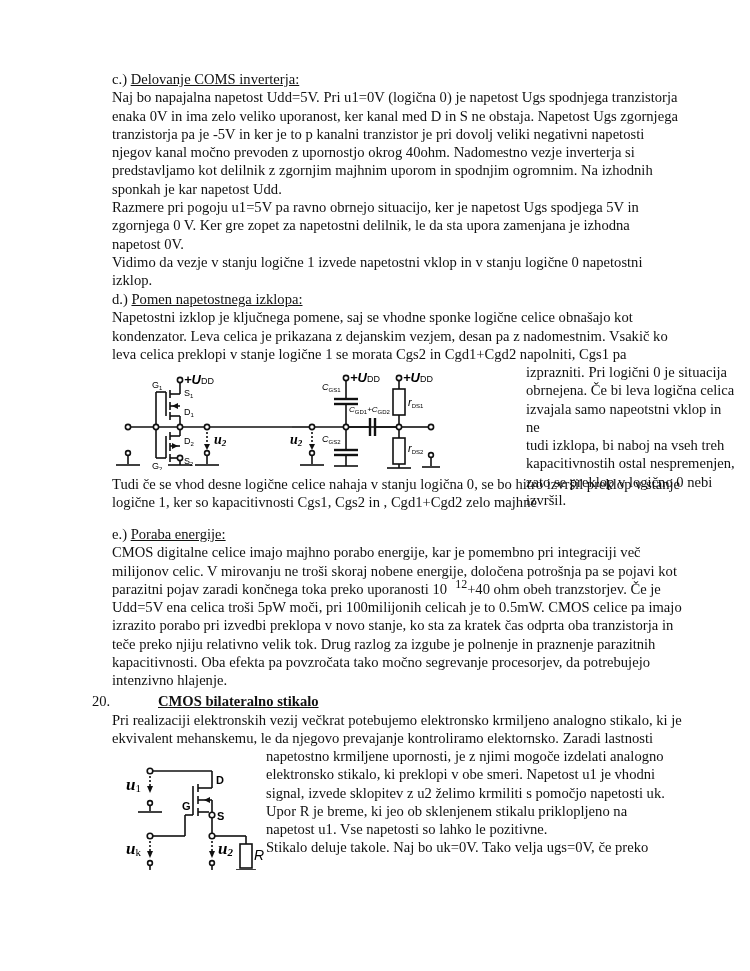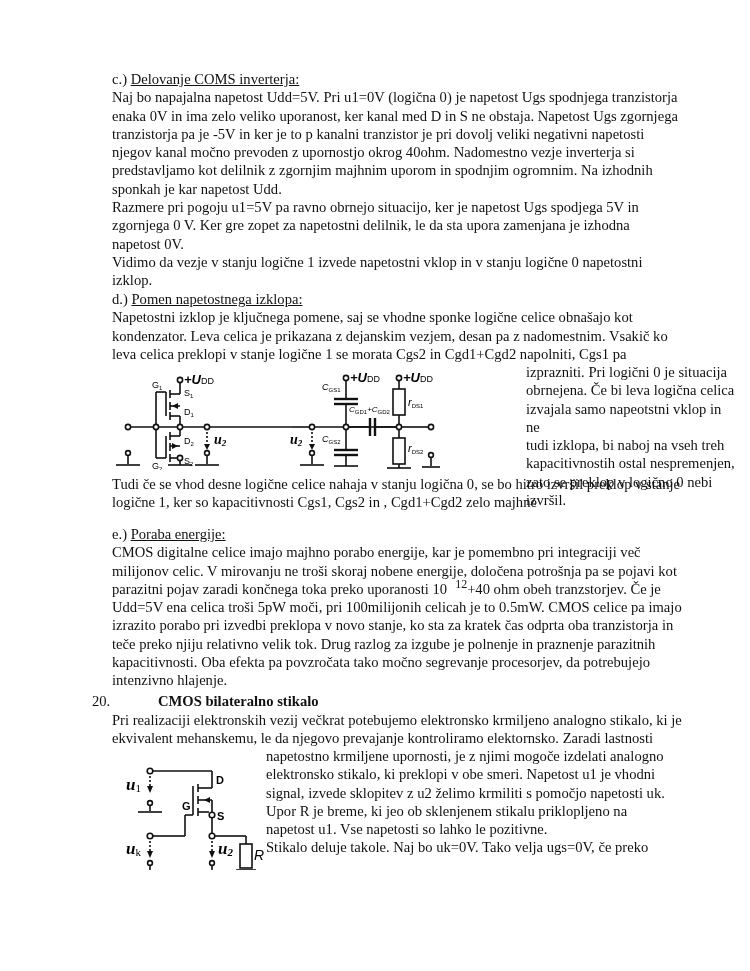--- a/index.html
+++ b/index.html
@@ -4,21 +4,21 @@
 <style>
   html, body { margin: 0; padding: 0; background: #ffffff; }
   body { width: 750px; height: 971px; position: relative; overflow: hidden;
          font-family: "Liberation Serif", serif; color: #111; }
   .page { position: absolute; left: 0; top: 0; width: 640px; height: 971px; }
   .blk { position: absolute; left: 112px; width: 570px; font-size: 14.6px; line-height: 18.3px; }
   .u { text-decoration: underline; }
   p { margin: 0; }
   .fig { position: absolute; }
   .float-text { position: absolute; font-size: 14.6px; line-height: 18.3px; }
-  .h20 { position: absolute; left: 92px; top: 692px; font-size: 14.6px; line-height: 18.3px; }
+  .h20 { position: absolute; left: 92px; top: 692px; font-size: 14.6px; line-height: 18.3px; text-decoration: underline; }
   .h20 .num { display: inline-block; width: 66px; }
   .h20 .title { font-weight: bold; }
   sup { font-size: 12px; vertical-align: 6px; line-height: 0; padding-left: 8px; }
   svg text { font-family: "Liberation Sans", sans-serif; }
   .it { font-family: "Liberation Serif", serif; font-style: italic; font-weight: bold; }
 </style>
 </head>
 <body>
 
 <div class="page">

